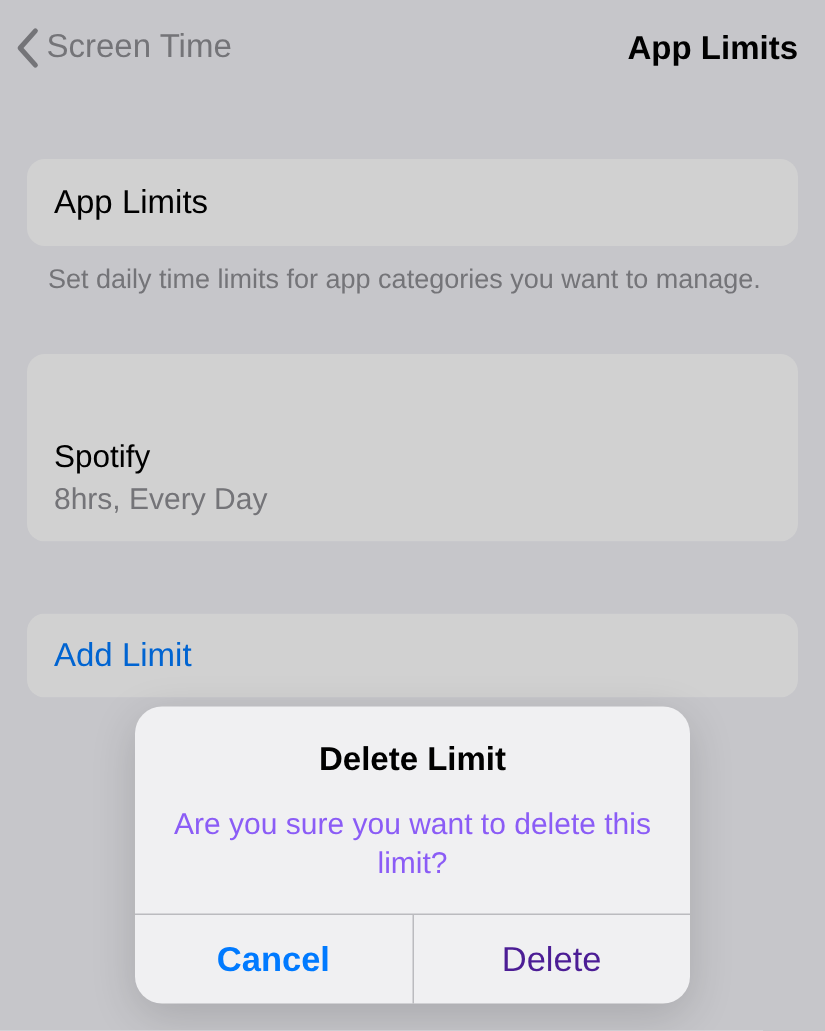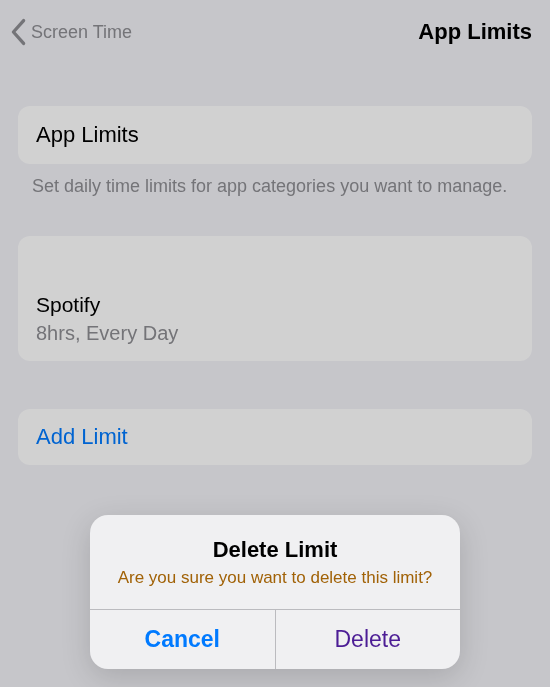--- a/index.html
+++ b/index.html
@@ -23,23 +23,23 @@
       display: flex;
       align-items: center;
       justify-content: space-between;
       height: 64px;
       padding: 0 10px;
       position: relative;
     }
 
     .nav-back {
       display: flex;
-      align-items: center;
+      align-items: flex-start;
       color: #8e8e93;
-      font-size: 18px;
+      font-size: 22px;
       cursor: pointer;
     }
 
     .nav-back svg {
       width: 17px;
       height: 28px;
       margin-right: 4px;
     }
 
     .nav-title {
@@ -130,26 +130,26 @@
 
     .alert-content {
       padding: 22px 24px 20px;
       text-align: center;
     }
 
     .alert-title {
       font-size: 22px;
       font-weight: 600;
       color: #000;
-      margin-bottom: 4px;
+      margin-bottom: 18px;
     }
 
     .alert-message {
-      font-size: 17px;
-      color: #a16207;
+      font-size: 20px;
+      color: #8b5cf6;
       line-height: 1.3;
     }
 
     .alert-buttons {
       display: flex;
       border-top: 0.5px solid rgba(60,60,67,0.29);
     }
 
     .alert-button {
       flex: 1;

